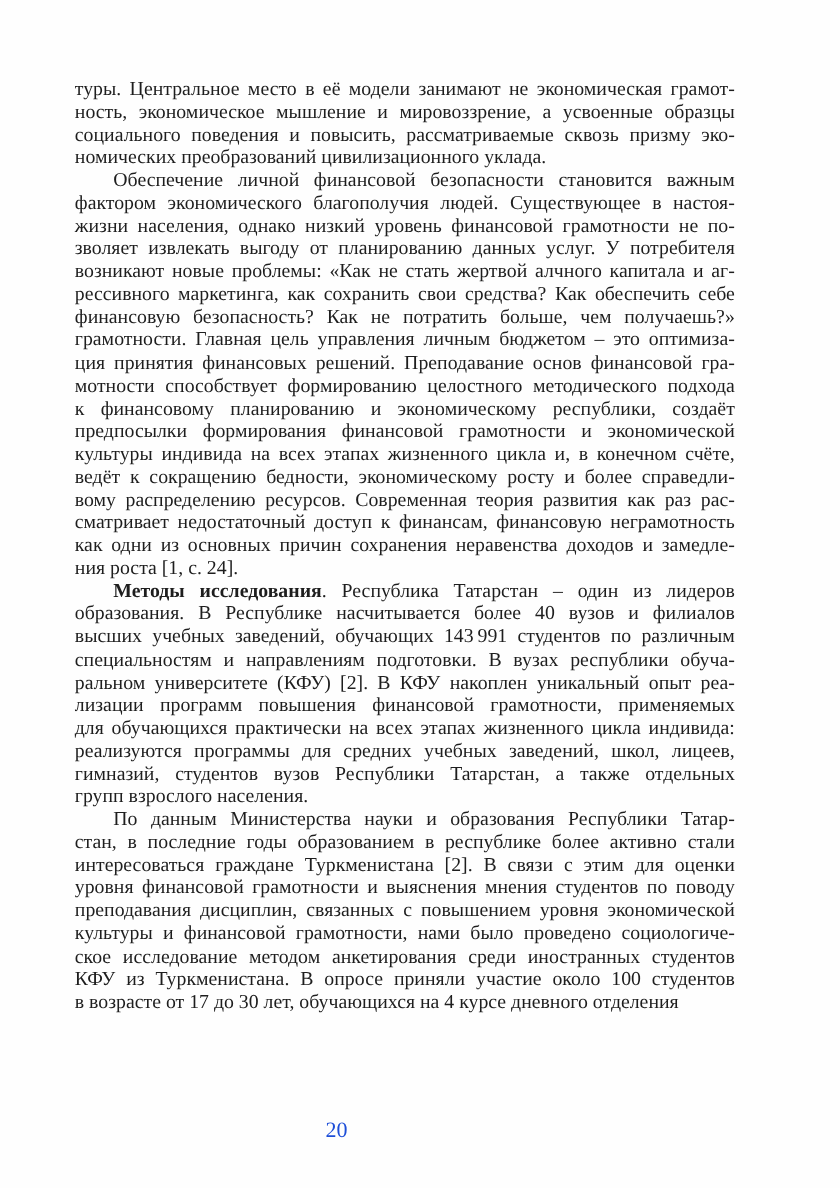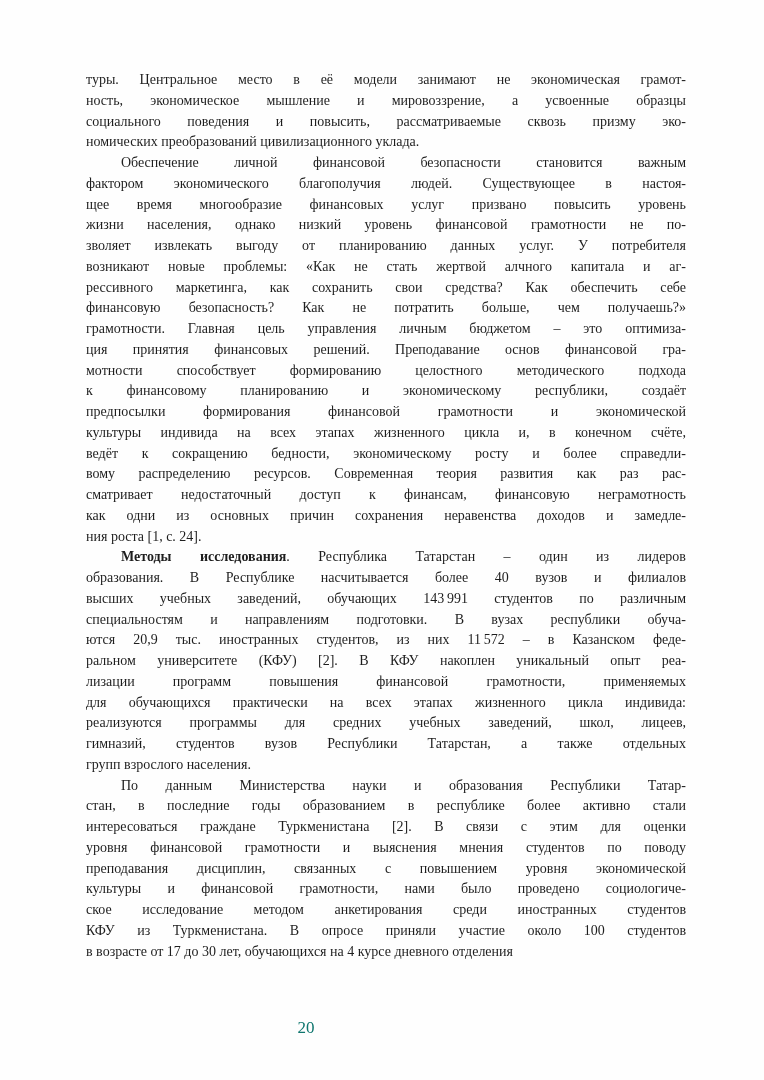--- a/index.html
+++ b/index.html
@@ -11,24 +11,24 @@
     position: relative;
     width: 764px;
     height: 1080px;
     background: #fefefe;
     overflow: hidden;
     font-family: "Liberation Serif", "DejaVu Serif", serif;
     color: #1e1e1e;
   }
   .text-block {
     position: absolute;
-    left: 86px;
+    left: 68px;
     top: 70px;
     width: 600px;
-    font-size: 14px;
+    font-size: 18px;
     line-height: 20.75px;
   }
   .line {
     text-align: justify;
     text-align-last: justify;
     white-space: normal;
   }
   .line.last {
     text-align-last: left;
   }
@@ -37,58 +37,56 @@
   }
   .bold {
     font-weight: bold;
   }
   .page-number {
     position: absolute;
     top: 1018px;
     left: 0;
     width: 612px;
     text-align: center;
-    font-size: 17px;
+    font-size: 20px;
     line-height: 20px;
-    color: #0f766e;
+    color: #1d4ed8;
   }
 </style>
 </head>
 <body>
 
 <div class="page">
   <div class="text-block" id="body-container">
       <div class="line">туры. Центральное место в её модели занимают не экономическая грамот-</div>
       <div class="line">ность, экономическое мышление и мировоззрение, а усвоенные образцы</div>
       <div class="line">социального поведения и повысить, рассматриваемые сквозь призму эко-</div>
       <div class="line last">номических преобразований цивилизационного уклада.</div>
       <div class="line indent">Обеспечение личной финансовой безопасности становится важным</div>
       <div class="line">фактором экономического благополучия людей. Существующее в настоя-</div>
-      <div class="line">щее время многообразие финансовых услуг призвано повысить уровень</div>
       <div class="line">жизни населения, однако низкий уровень финансовой грамотности не по-</div>
       <div class="line">зволяет извлекать выгоду от планированию данных услуг. У потребителя</div>
       <div class="line">возникают новые проблемы: «Как не стать жертвой алчного капитала и аг-</div>
       <div class="line">рессивного маркетинга, как сохранить свои средства? Как обеспечить себе</div>
       <div class="line">финансовую безопасность? Как не потратить больше, чем получаешь?»</div>
       <div class="line">грамотности. Главная цель управления личным бюджетом – это оптимиза-</div>
       <div class="line">ция принятия финансовых решений. Преподавание основ финансовой гра-</div>
       <div class="line">мотности способствует формированию целостного методического подхода</div>
       <div class="line">к финансовому планированию и экономическому республики, создаёт</div>
       <div class="line">предпосылки формирования финансовой грамотности и экономической</div>
       <div class="line">культуры индивида на всех этапах жизненного цикла и, в конечном счёте,</div>
       <div class="line">ведёт к сокращению бедности, экономическому росту и более справедли-</div>
       <div class="line">вому распределению ресурсов. Современная теория развития как раз рас-</div>
       <div class="line">сматривает недостаточный доступ к финансам, финансовую неграмотность</div>
       <div class="line">как одни из основных причин сохранения неравенства доходов и замедле-</div>
       <div class="line last">ния роста [1, с. 24].</div>
       <div class="line indent"><span class="bold">Методы исследования</span><span>. Республика Татарстан – один из лидеров</span></div>
       <div class="line">образования. В Республике насчитывается более 40 вузов и филиалов</div>
       <div class="line">высших учебных заведений, обучающих 143 991 студентов по различным</div>
       <div class="line">специальностям и направлениям подготовки. В вузах республики обуча-</div>
-      <div class="line">ются 20,9 тыс. иностранных студентов, из них 11 572 – в Казанском феде-</div>
       <div class="line">ральном университете (КФУ) [2]. В КФУ накоплен уникальный опыт реа-</div>
       <div class="line">лизации программ повышения финансовой грамотности, применяемых</div>
       <div class="line">для обучающихся практически на всех этапах жизненного цикла индивида:</div>
       <div class="line">реализуются программы для средних учебных заведений, школ, лицеев,</div>
       <div class="line">гимназий, студентов вузов Республики Татарстан, а также отдельных</div>
       <div class="line last">групп взрослого населения.</div>
       <div class="line indent">По данным Министерства науки и образования Республики Татар-</div>
       <div class="line">стан, в последние годы образованием в республике более активно стали</div>
       <div class="line">интересоваться граждане Туркменистана [2]. В связи с этим для оценки</div>
       <div class="line">уровня финансовой грамотности и выяснения мнения студентов по поводу</div>

